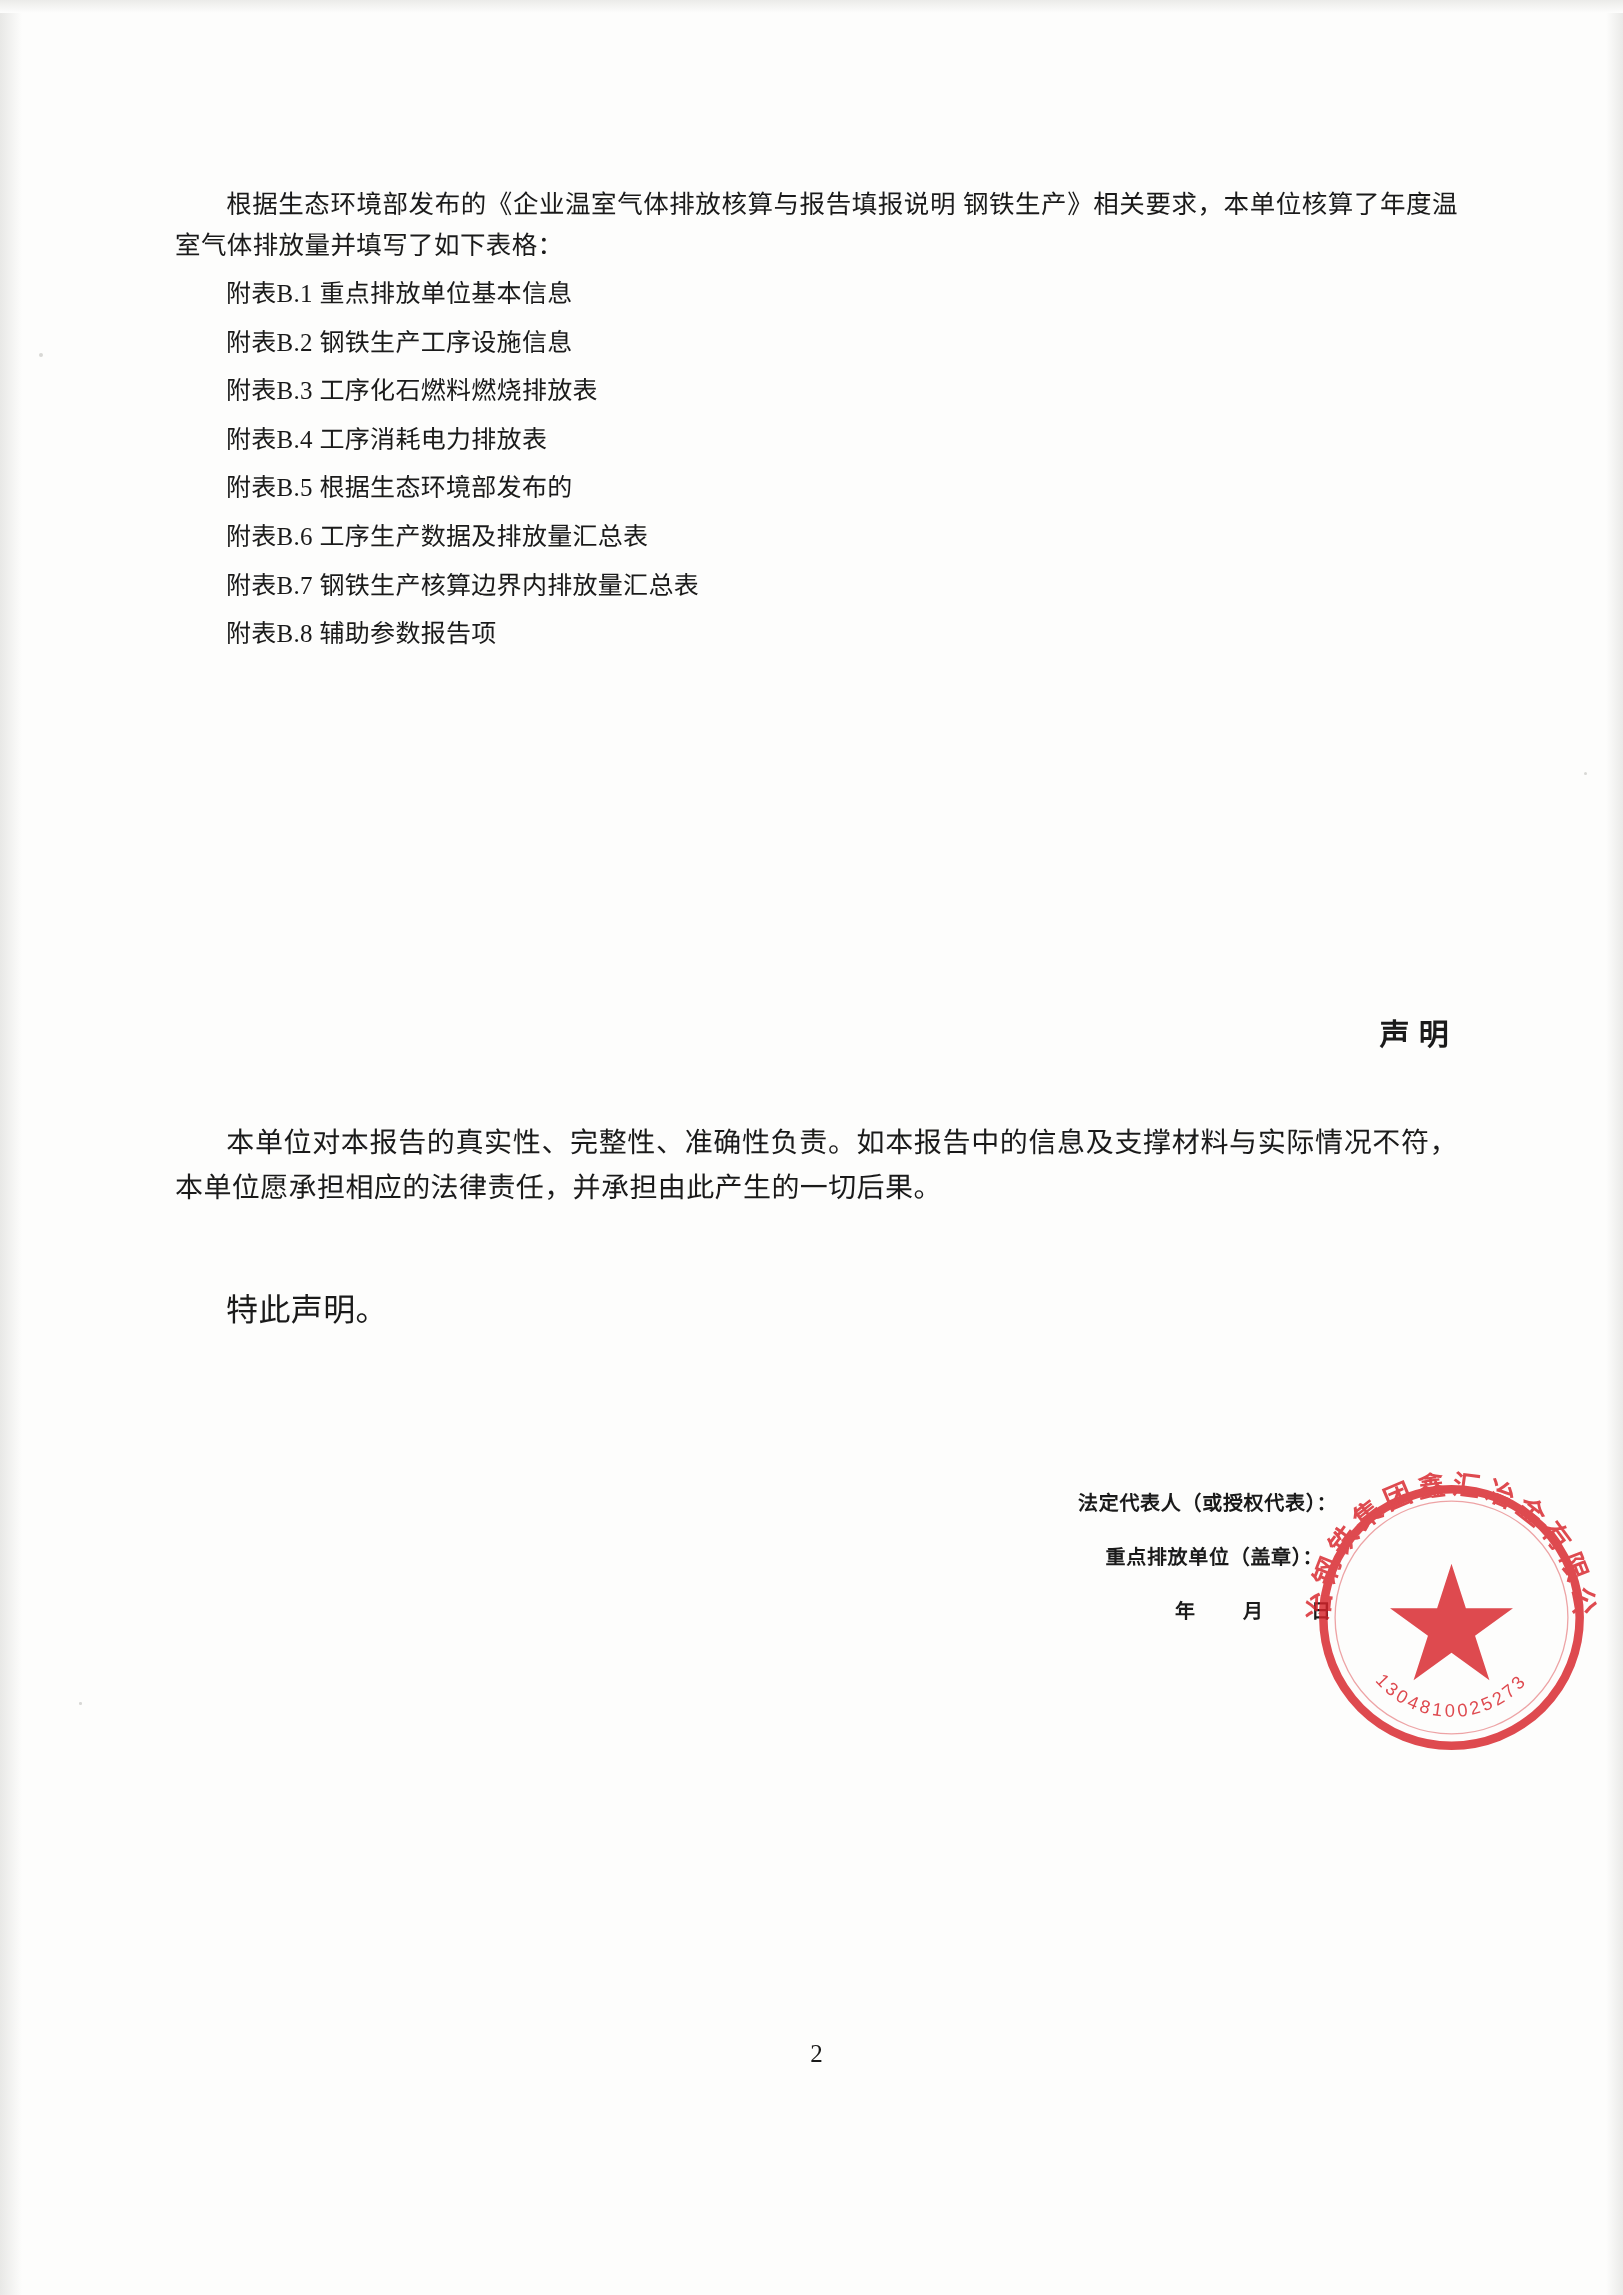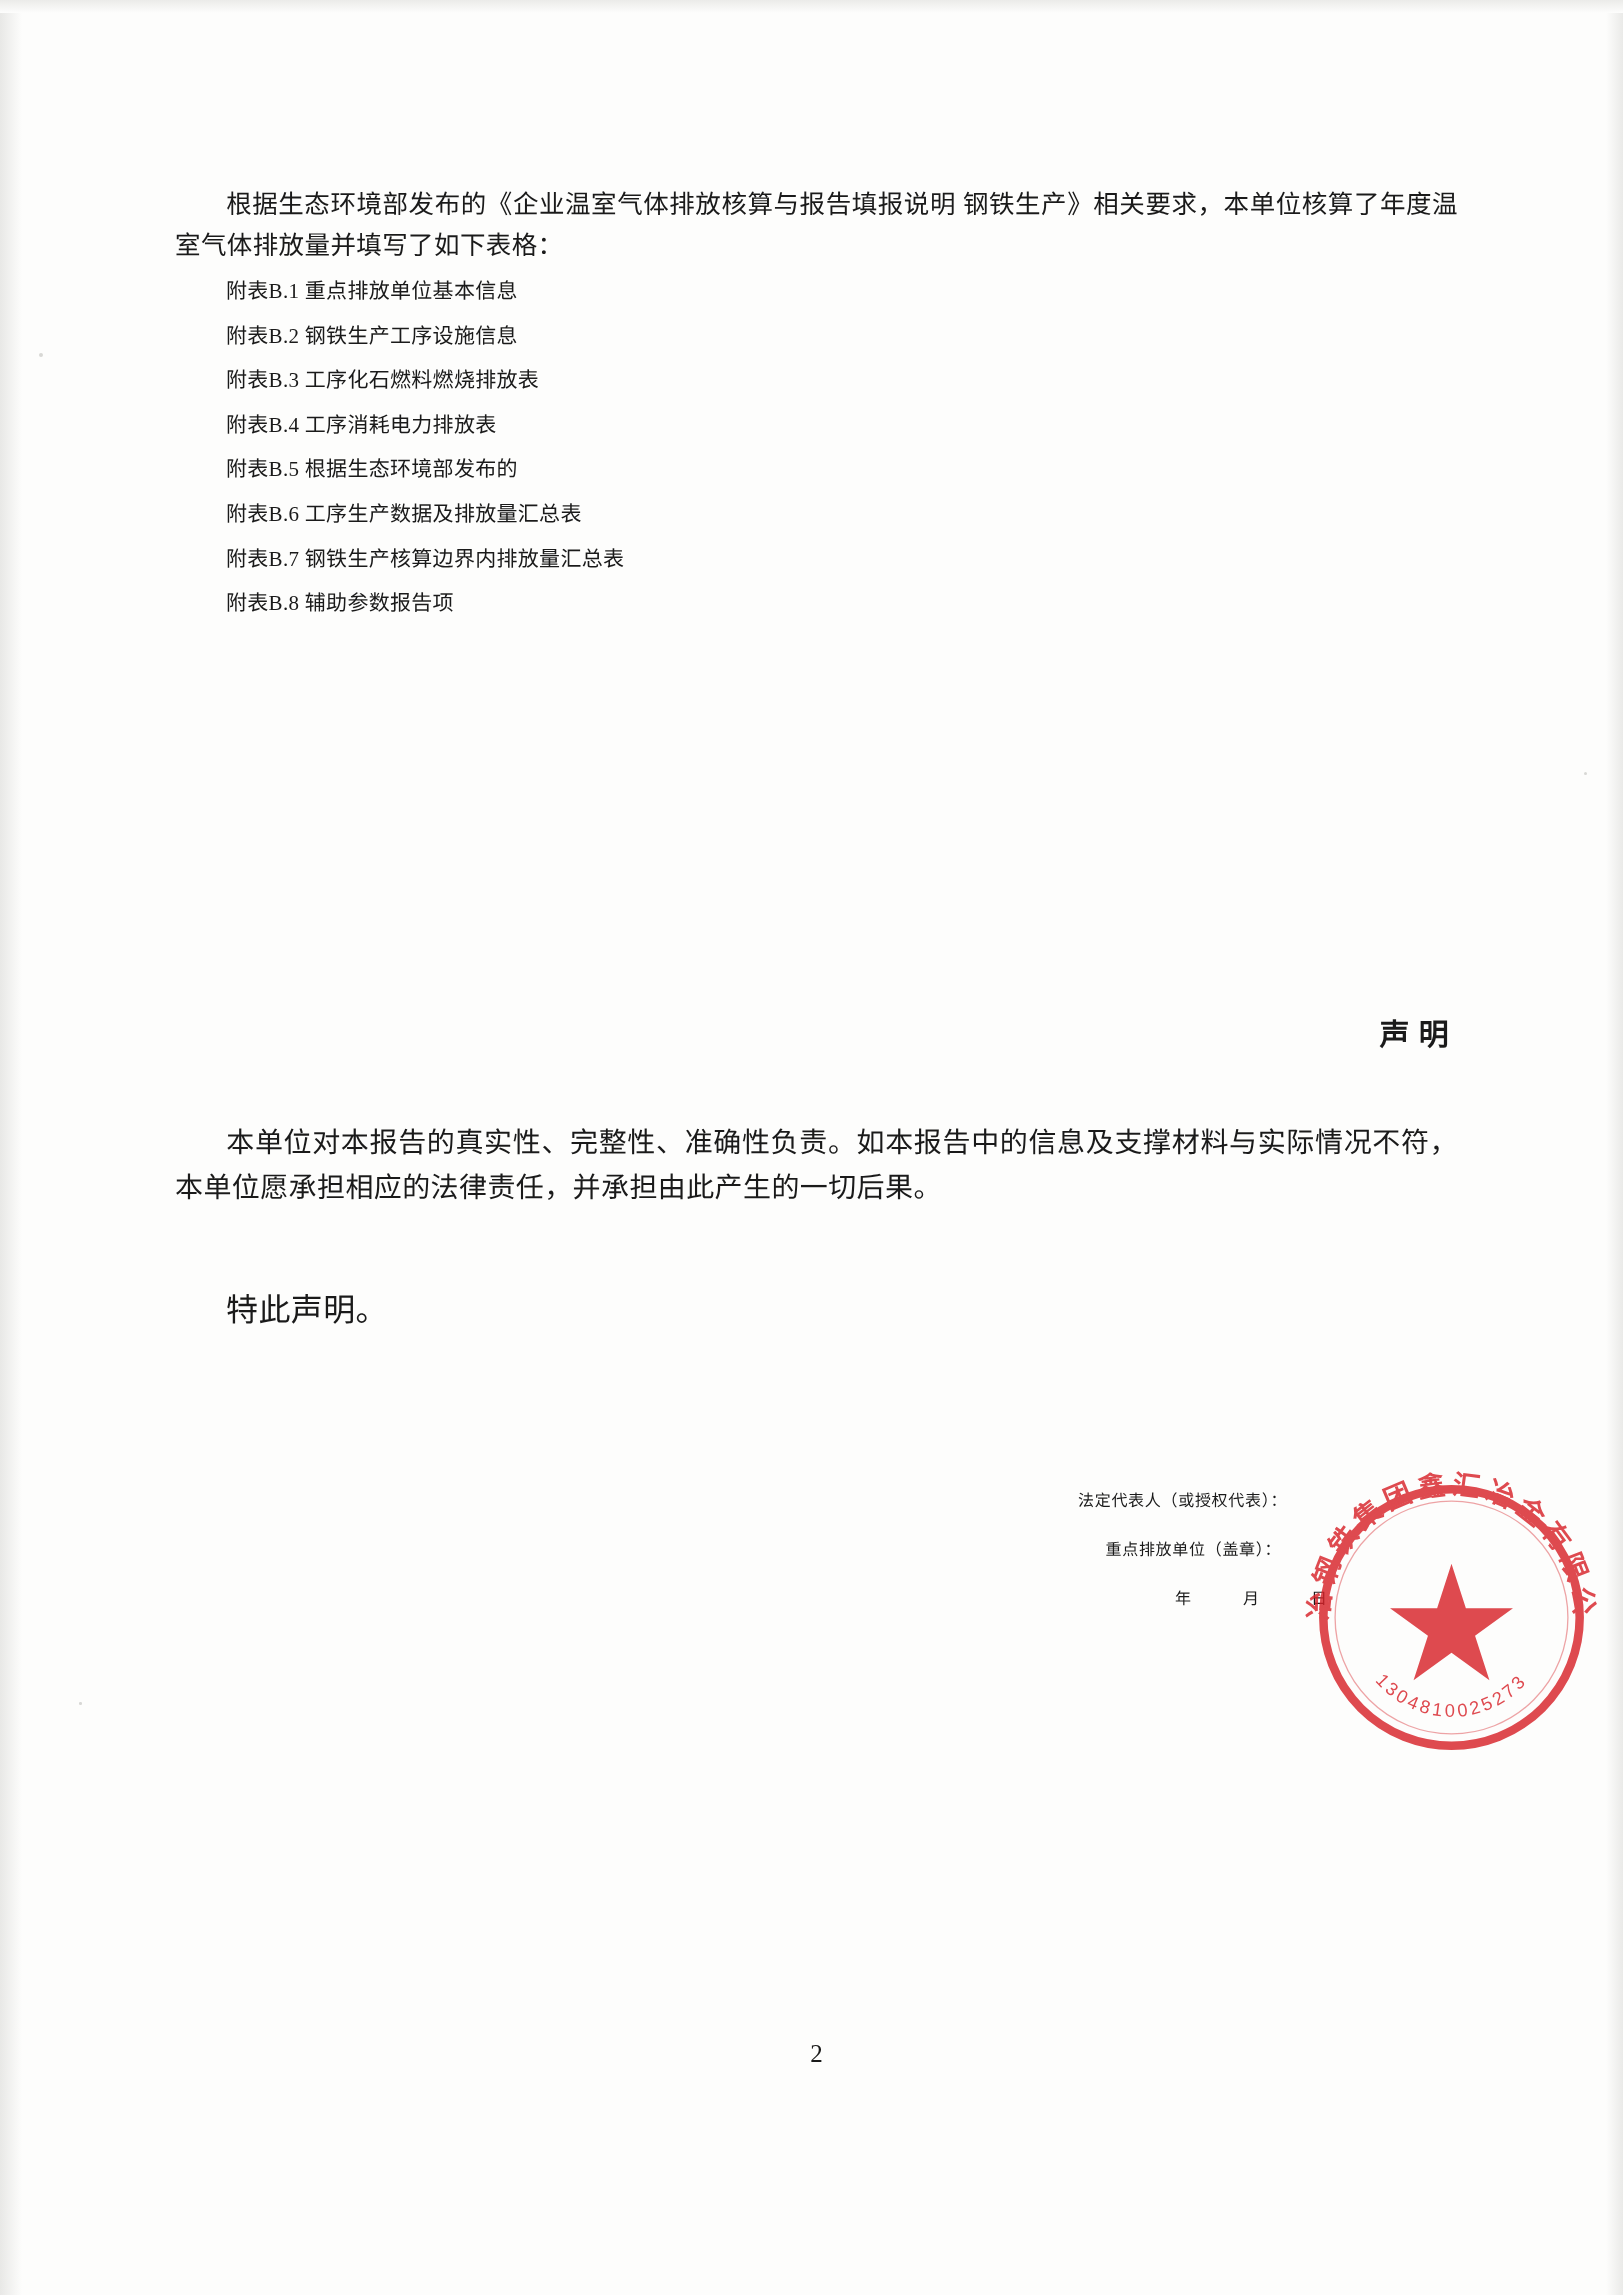--- a/index.html
+++ b/index.html
@@ -60,21 +60,21 @@
     display: inline-block;
     width: 51px;
   }
 
   .list {
     margin: 14.4px 0 0 0;
     padding: 0;
     list-style: none;
   }
   .list li {
-    font-size: 21px;
+    font-size: 25px;
     line-height: 1.0;
     letter-spacing: 0.3px;
     padding-left: 51px;
     margin-bottom: 23.6px;
     white-space: nowrap;
   }
 
   .section-title {
     position: absolute;
     left: 0;
@@ -109,23 +109,24 @@
   .special-note .indent {
     display: inline-block;
     width: 51px;
   }
 
   .signature-block {
     position: absolute;
     left: 903px;
     top: 1303px;
     width: 367px;
-    font-size: 16px;
+    font-size: 20px;
     letter-spacing: 0.7px;
     text-align: left;
+    font-weight: bold;
   }
   .sig-line {
     margin-bottom: 25px;
     white-space: nowrap;
   }
   .sig-line.indent-1 {
     padding-left: 0px;
   }
   .sig-line.indent-2 {
     padding-left: 27.5px;

